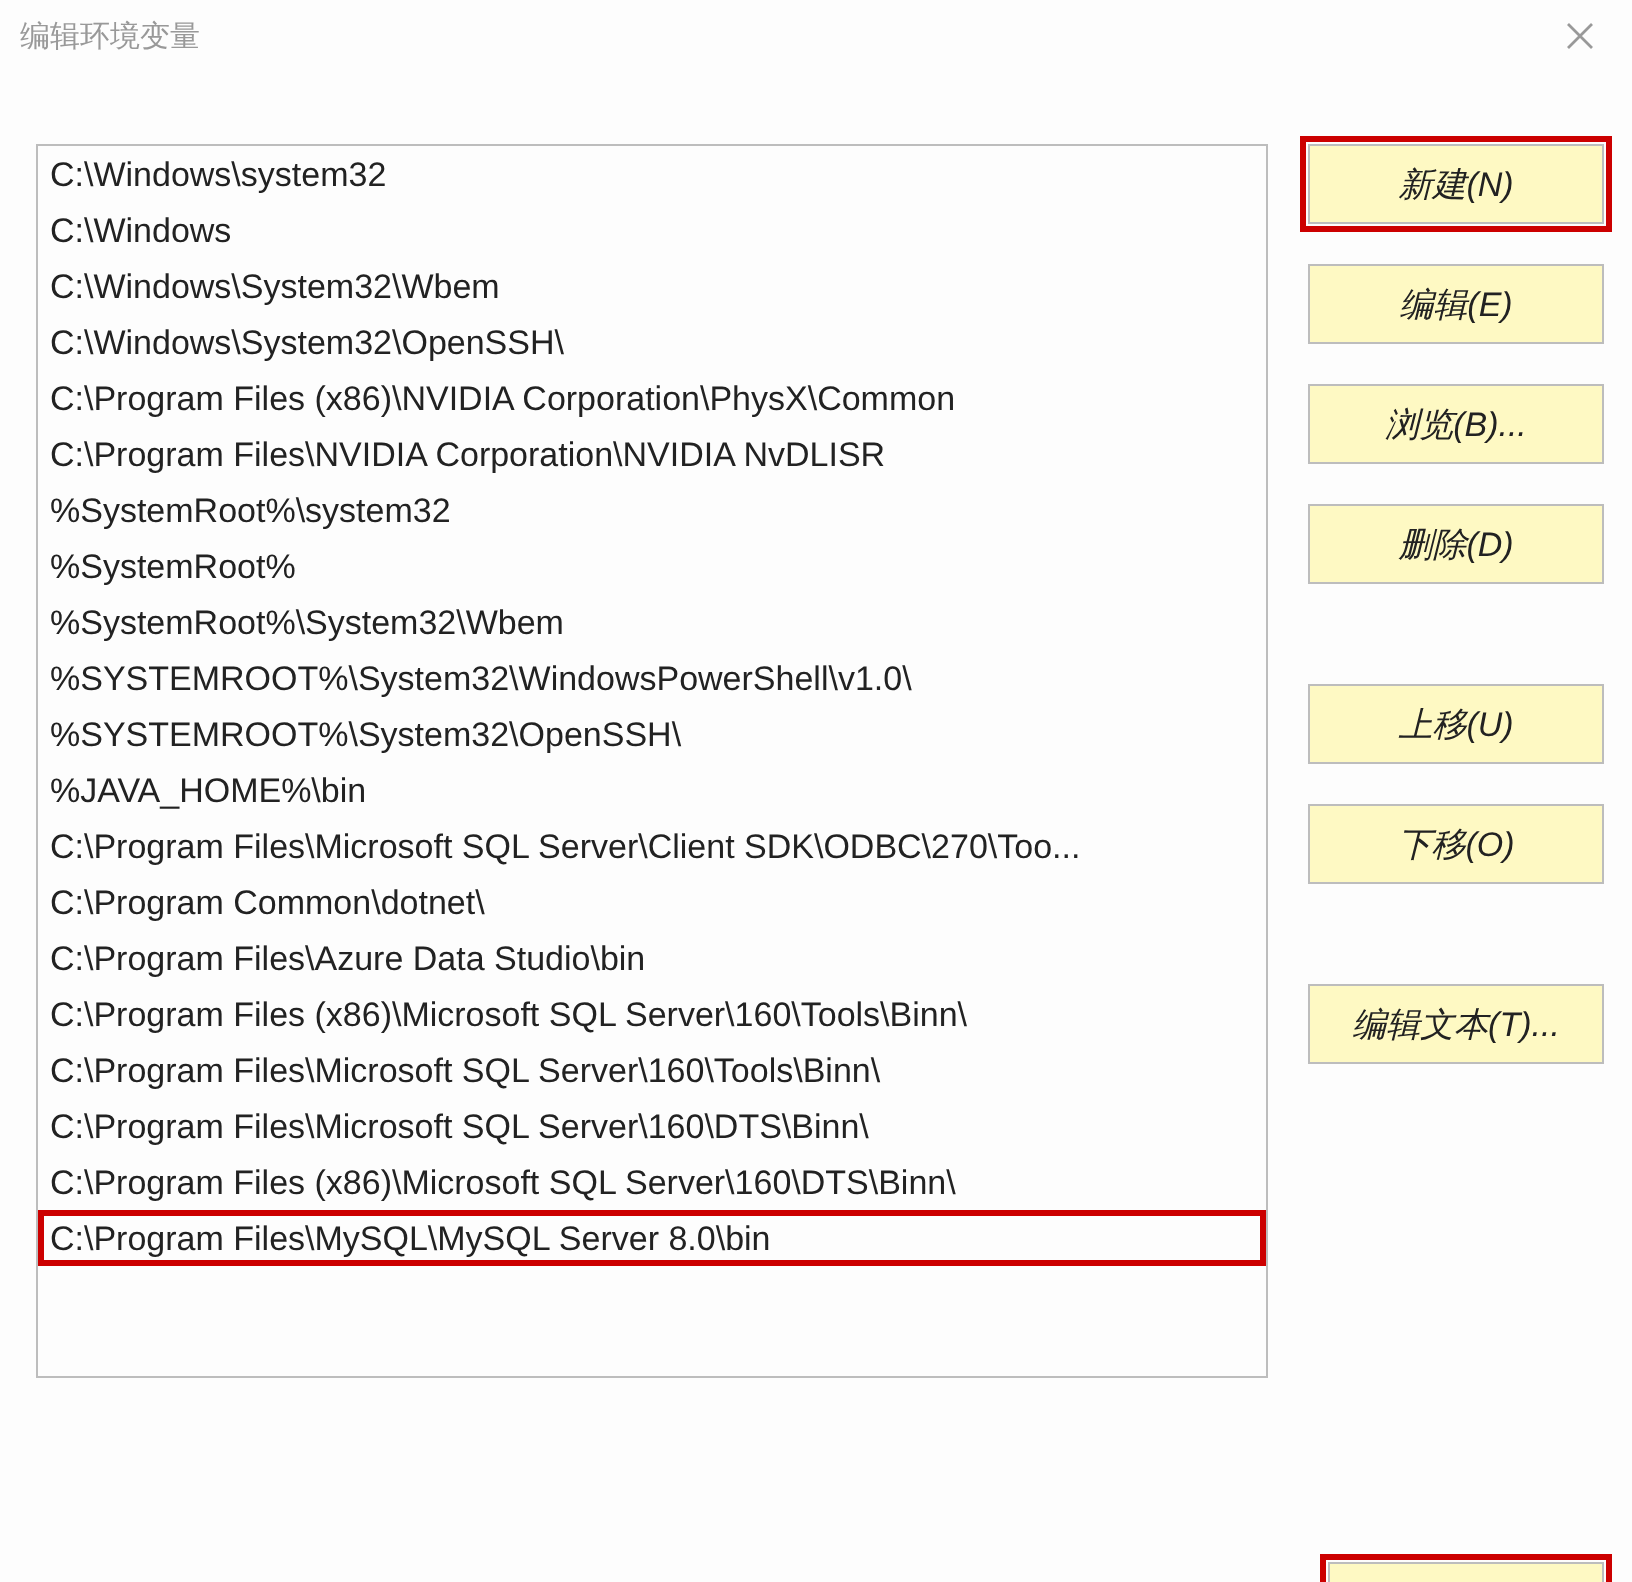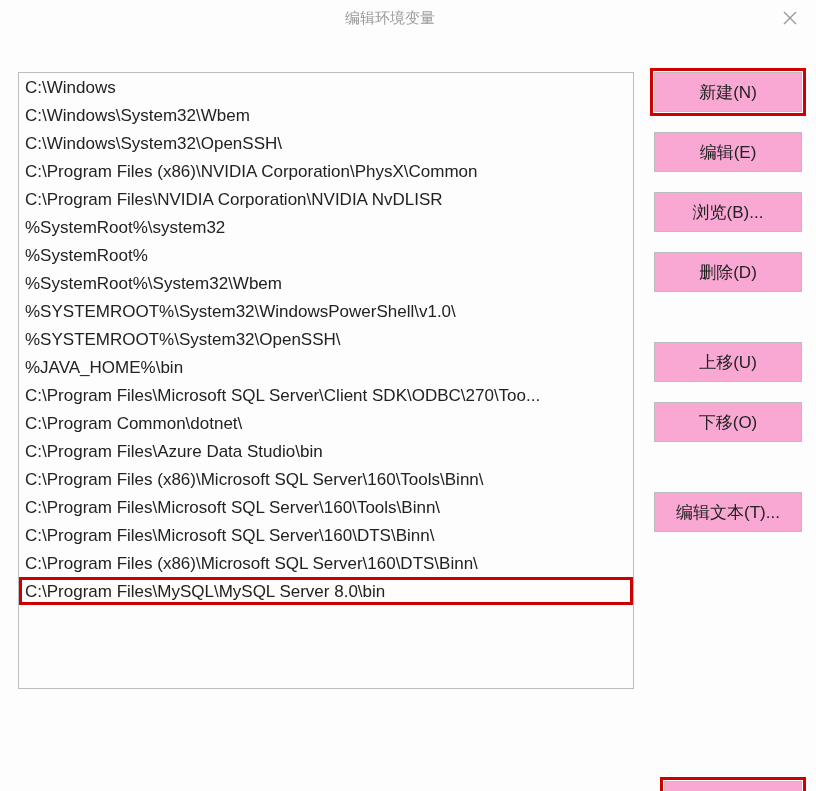--- a/index.html
+++ b/index.html
@@ -14,21 +14,21 @@
     }
     .window { width: 100%; height: 100%; display: flex; flex-direction: column; }
     .titlebar {
       height: 36px;
       display: flex;
       align-items: center;
       padding: 0 6px 0 10px;
       font-size: 15px;
       color: #999;
     }
-    .titlebar-title { flex: 1; text-align: center; }
+    .titlebar-title { flex: 1; }
     .close-btn {
       width: 40px; height: 30px;
       display: flex; align-items: center; justify-content: center;
       color: #999; cursor: default;
     }
     .close-btn svg { width: 14px; height: 14px; }
 
     .content {
       flex: 1;
       padding: 36px 14px 10px 18px;
@@ -65,28 +65,29 @@
       position: relative;
     }
     .side-buttons {
       width: 150px;
       display: flex;
       flex-direction: column;
     }
     .btn {
       height: 40px;
       border: 1px solid #bdbdbd;
-      background: #f9a8d4;
+      background: #fef9c3;
       font-size: 17px;
       color: #222;
       cursor: default;
       font-family: inherit;
       display: flex;
       align-items: center;
       justify-content: center;
+      font-style: italic;
     }
     .btn.highlight-border {
       outline: 3px solid #c00;
       outline-offset: 1px;
     }
     .gap-small { height: 20px; }
     .gap-med { height: 50px; }
     .footer {
       height: 68px;
       display: flex;
@@ -106,20 +107,21 @@
     <div class="close-btn">
       <svg viewBox="0 0 14 14">
           <path d="M1 1 L13 13 M13 1 L1 13" stroke="#999" stroke-width="1.4" fill="none"></path>
         </svg>
     </div>
   </div>
 
   <div class="content">
     <div class="list-wrap">
       <div class="listbox" id="listbox">
+          <div class="list-item">C:\Windows\system32</div>
           <div class="list-item">C:\Windows</div>
           <div class="list-item">C:\Windows\System32\Wbem</div>
           <div class="list-item">C:\Windows\System32\OpenSSH\</div>
           <div class="list-item">C:\Program Files (x86)\NVIDIA Corporation\PhysX\Common</div>
           <div class="list-item">C:\Program Files\NVIDIA Corporation\NVIDIA NvDLISR</div>
           <div class="list-item">%SystemRoot%\system32</div>
           <div class="list-item">%SystemRoot%</div>
           <div class="list-item">%SystemRoot%\System32\Wbem</div>
           <div class="list-item">%SYSTEMROOT%\System32\WindowsPowerShell\v1.0\</div>
           <div class="list-item">%SYSTEMROOT%\System32\OpenSSH\</div>

